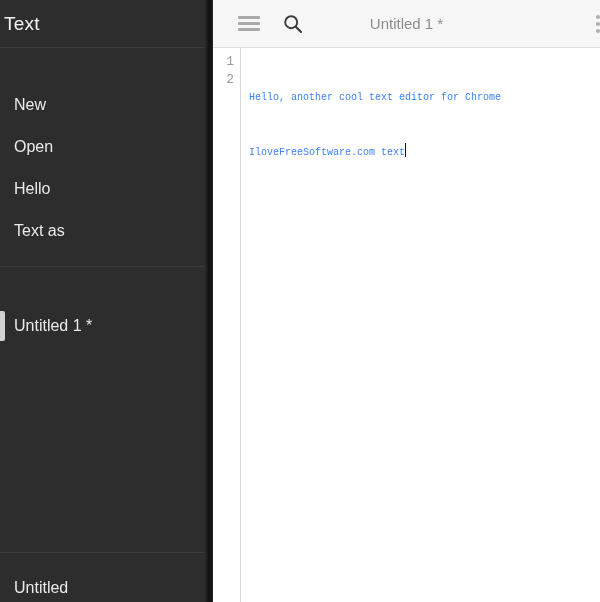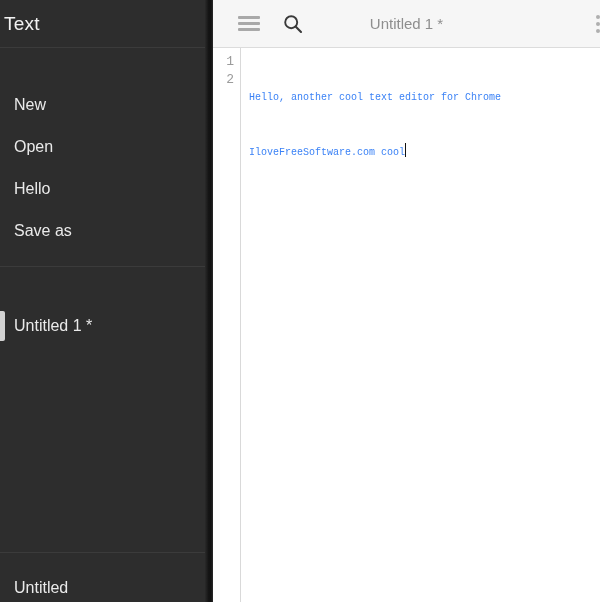--- a/index.html
+++ b/index.html
@@ -238,21 +238,21 @@
       <div class="side-item">
         <span>New</span>
       </div>
       <div class="side-item">
         <span>Open</span>
       </div>
       <div class="side-item">
         <span>Hello</span>
       </div>
       <div class="side-item">
-        <span>Save as</span>
+        <span>Text as</span>
       </div>
     </div>
 
     <div class="side-section files">
       <div class="side-item active">
         <span>Untitled 1 *</span>
       </div>
     </div>
 
     <div class="side-section settings">
@@ -296,19 +296,19 @@
 
     </div>
 
     <div class="editor">
       <div class="gutter-nums">
         <div>1</div>
         <div>2</div>
       </div>
       <div class="code">
         <div class="code-line">Hello, another cool text editor for Chrome</div>
-        <div class="code-line"><span>IloveFreeSoftware.com cool</span><span class="caret"></span></div>
+        <div class="code-line"><span>IloveFreeSoftware.com text</span><span class="caret"></span></div>
       </div>
     </div>
 
   </div>
 
 </div>
 
 </body></html>

